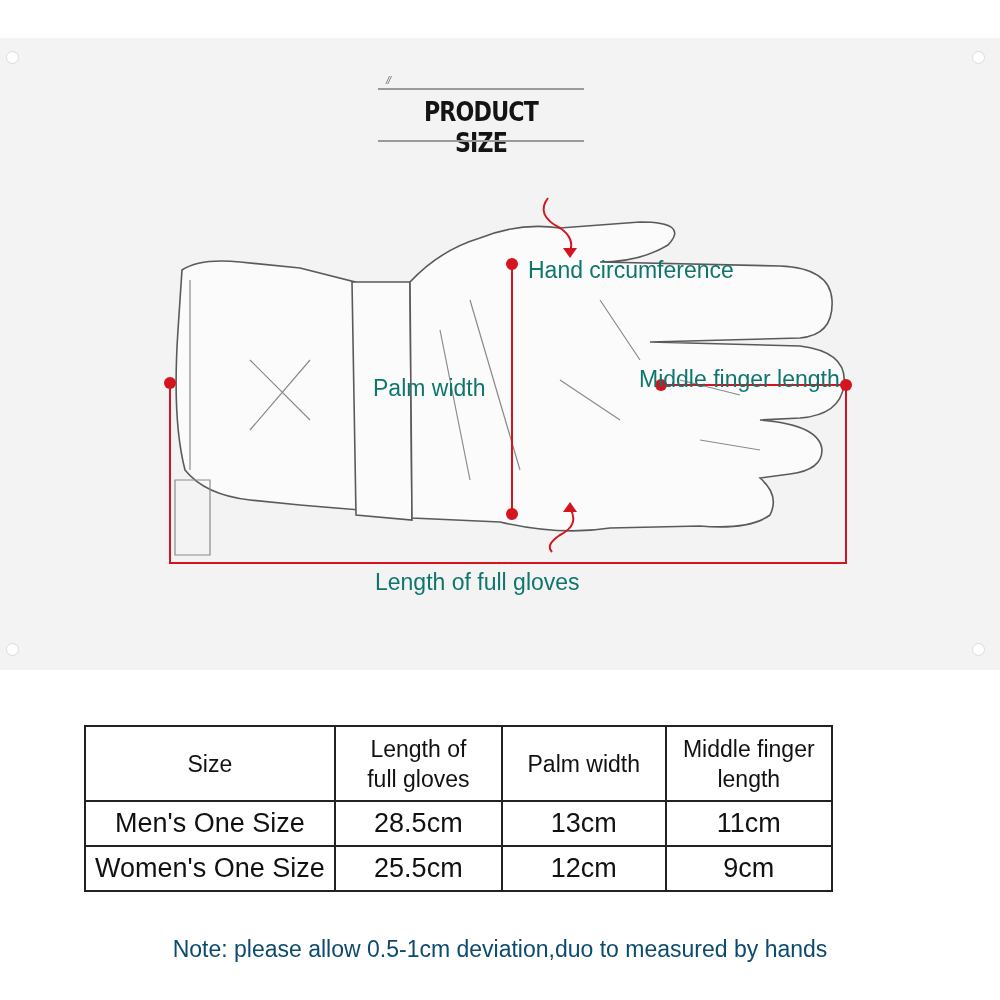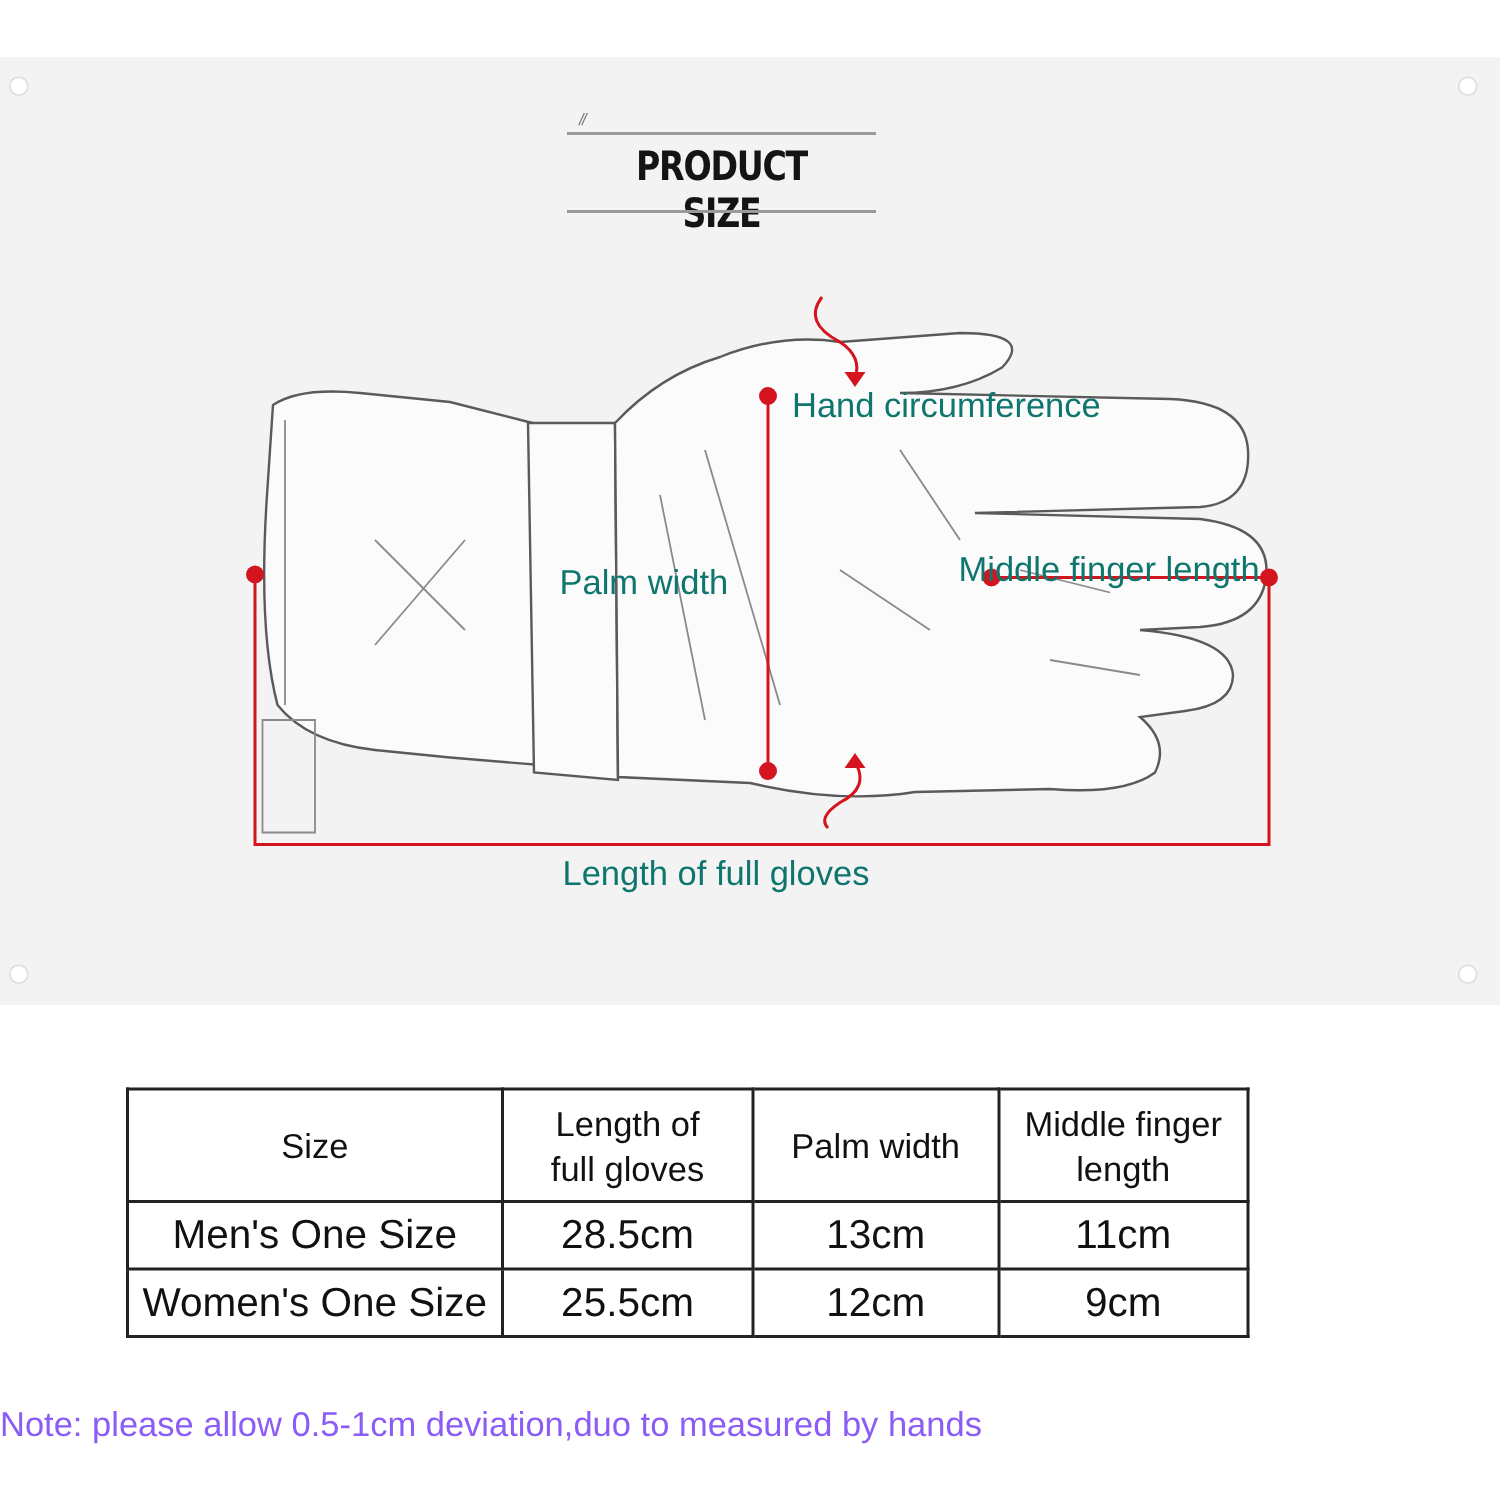--- a/index.html
+++ b/index.html
@@ -9,21 +9,21 @@
   .title-wrap { position:absolute; left:378px; top:82px; width:206px; height:62px; }
   .title-line { position:absolute; left:0; width:206px; height:2px; background:#9a9a9a; }
   .title-slash { position:absolute; left:8px; top:-8px; font-size:11px; color:#777; font-style:italic; letter-spacing:-1px; }
   .title-text { position:absolute; left:0; top:14px; width:206px; text-align:center; font-family:"DejaVu Sans", sans-serif; font-weight:bold; font-size:27px; color:#141414; letter-spacing:-1px; transform:scaleX(0.82); transform-origin:center; }
   .glove { position:absolute; left:0; top:0; }
   .label { position:absolute; color:#0f766e; font-size:23px; white-space:nowrap; }
   table.size-table { position:absolute; left:84px; top:725px; width:749px; border-collapse:collapse; }
   table.size-table td { border:2px solid #222; text-align:center; color:#111; padding:0; }
   .h-row td { height:73px; font-size:23px; line-height:30px; }
   .d-row td { height:43px; font-size:27px;border-radius:16px; }
-  .note { position:absolute; left:0; top:936px; width:1000px; font-size:23px; color:#8b5cf6; }
+  .note { position:absolute; left:0; top:936px; width:1000px; text-align:center; font-size:23px; color:#0c4a6e; }
 </style>
 </head>
 <body>
 
 <div class="panel">
   <div class="hole" style="left:6px;top:13px;"></div>
   <div class="hole" style="left:972px;top:13px;"></div>
   <div class="hole" style="left:6px;top:605px;"></div>
   <div class="hole" style="left:972px;top:605px;"></div>
 </div>

